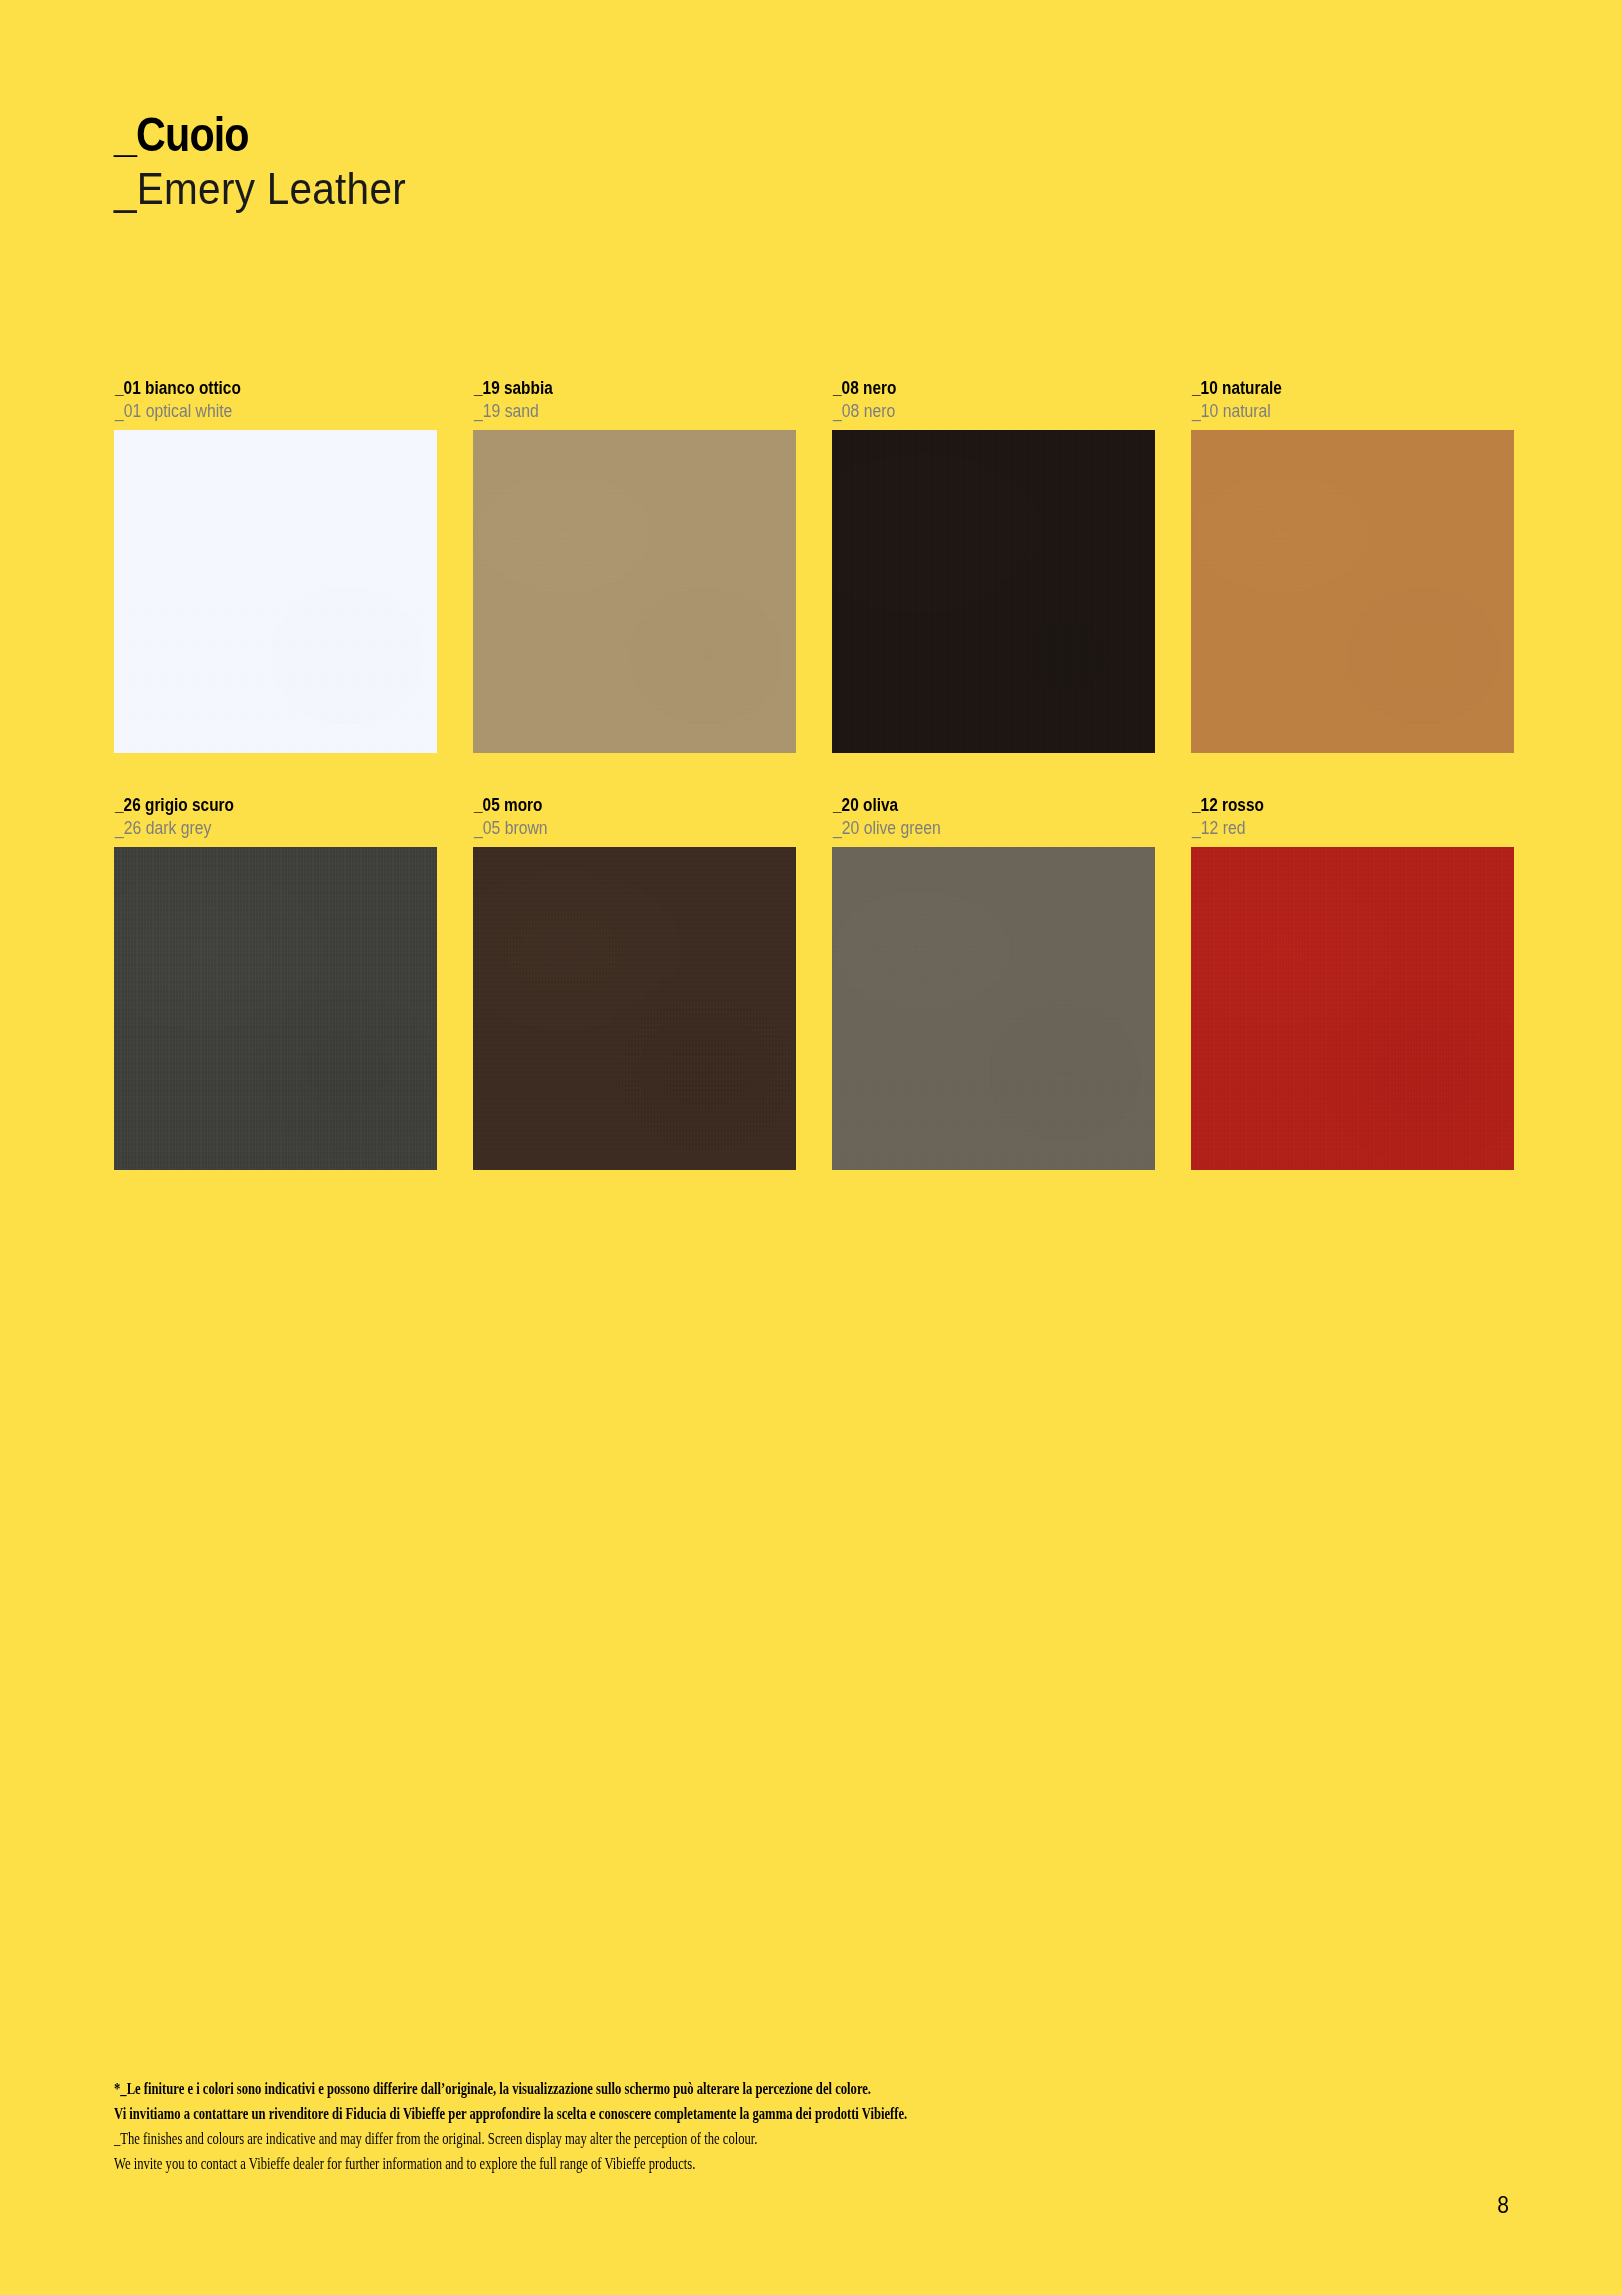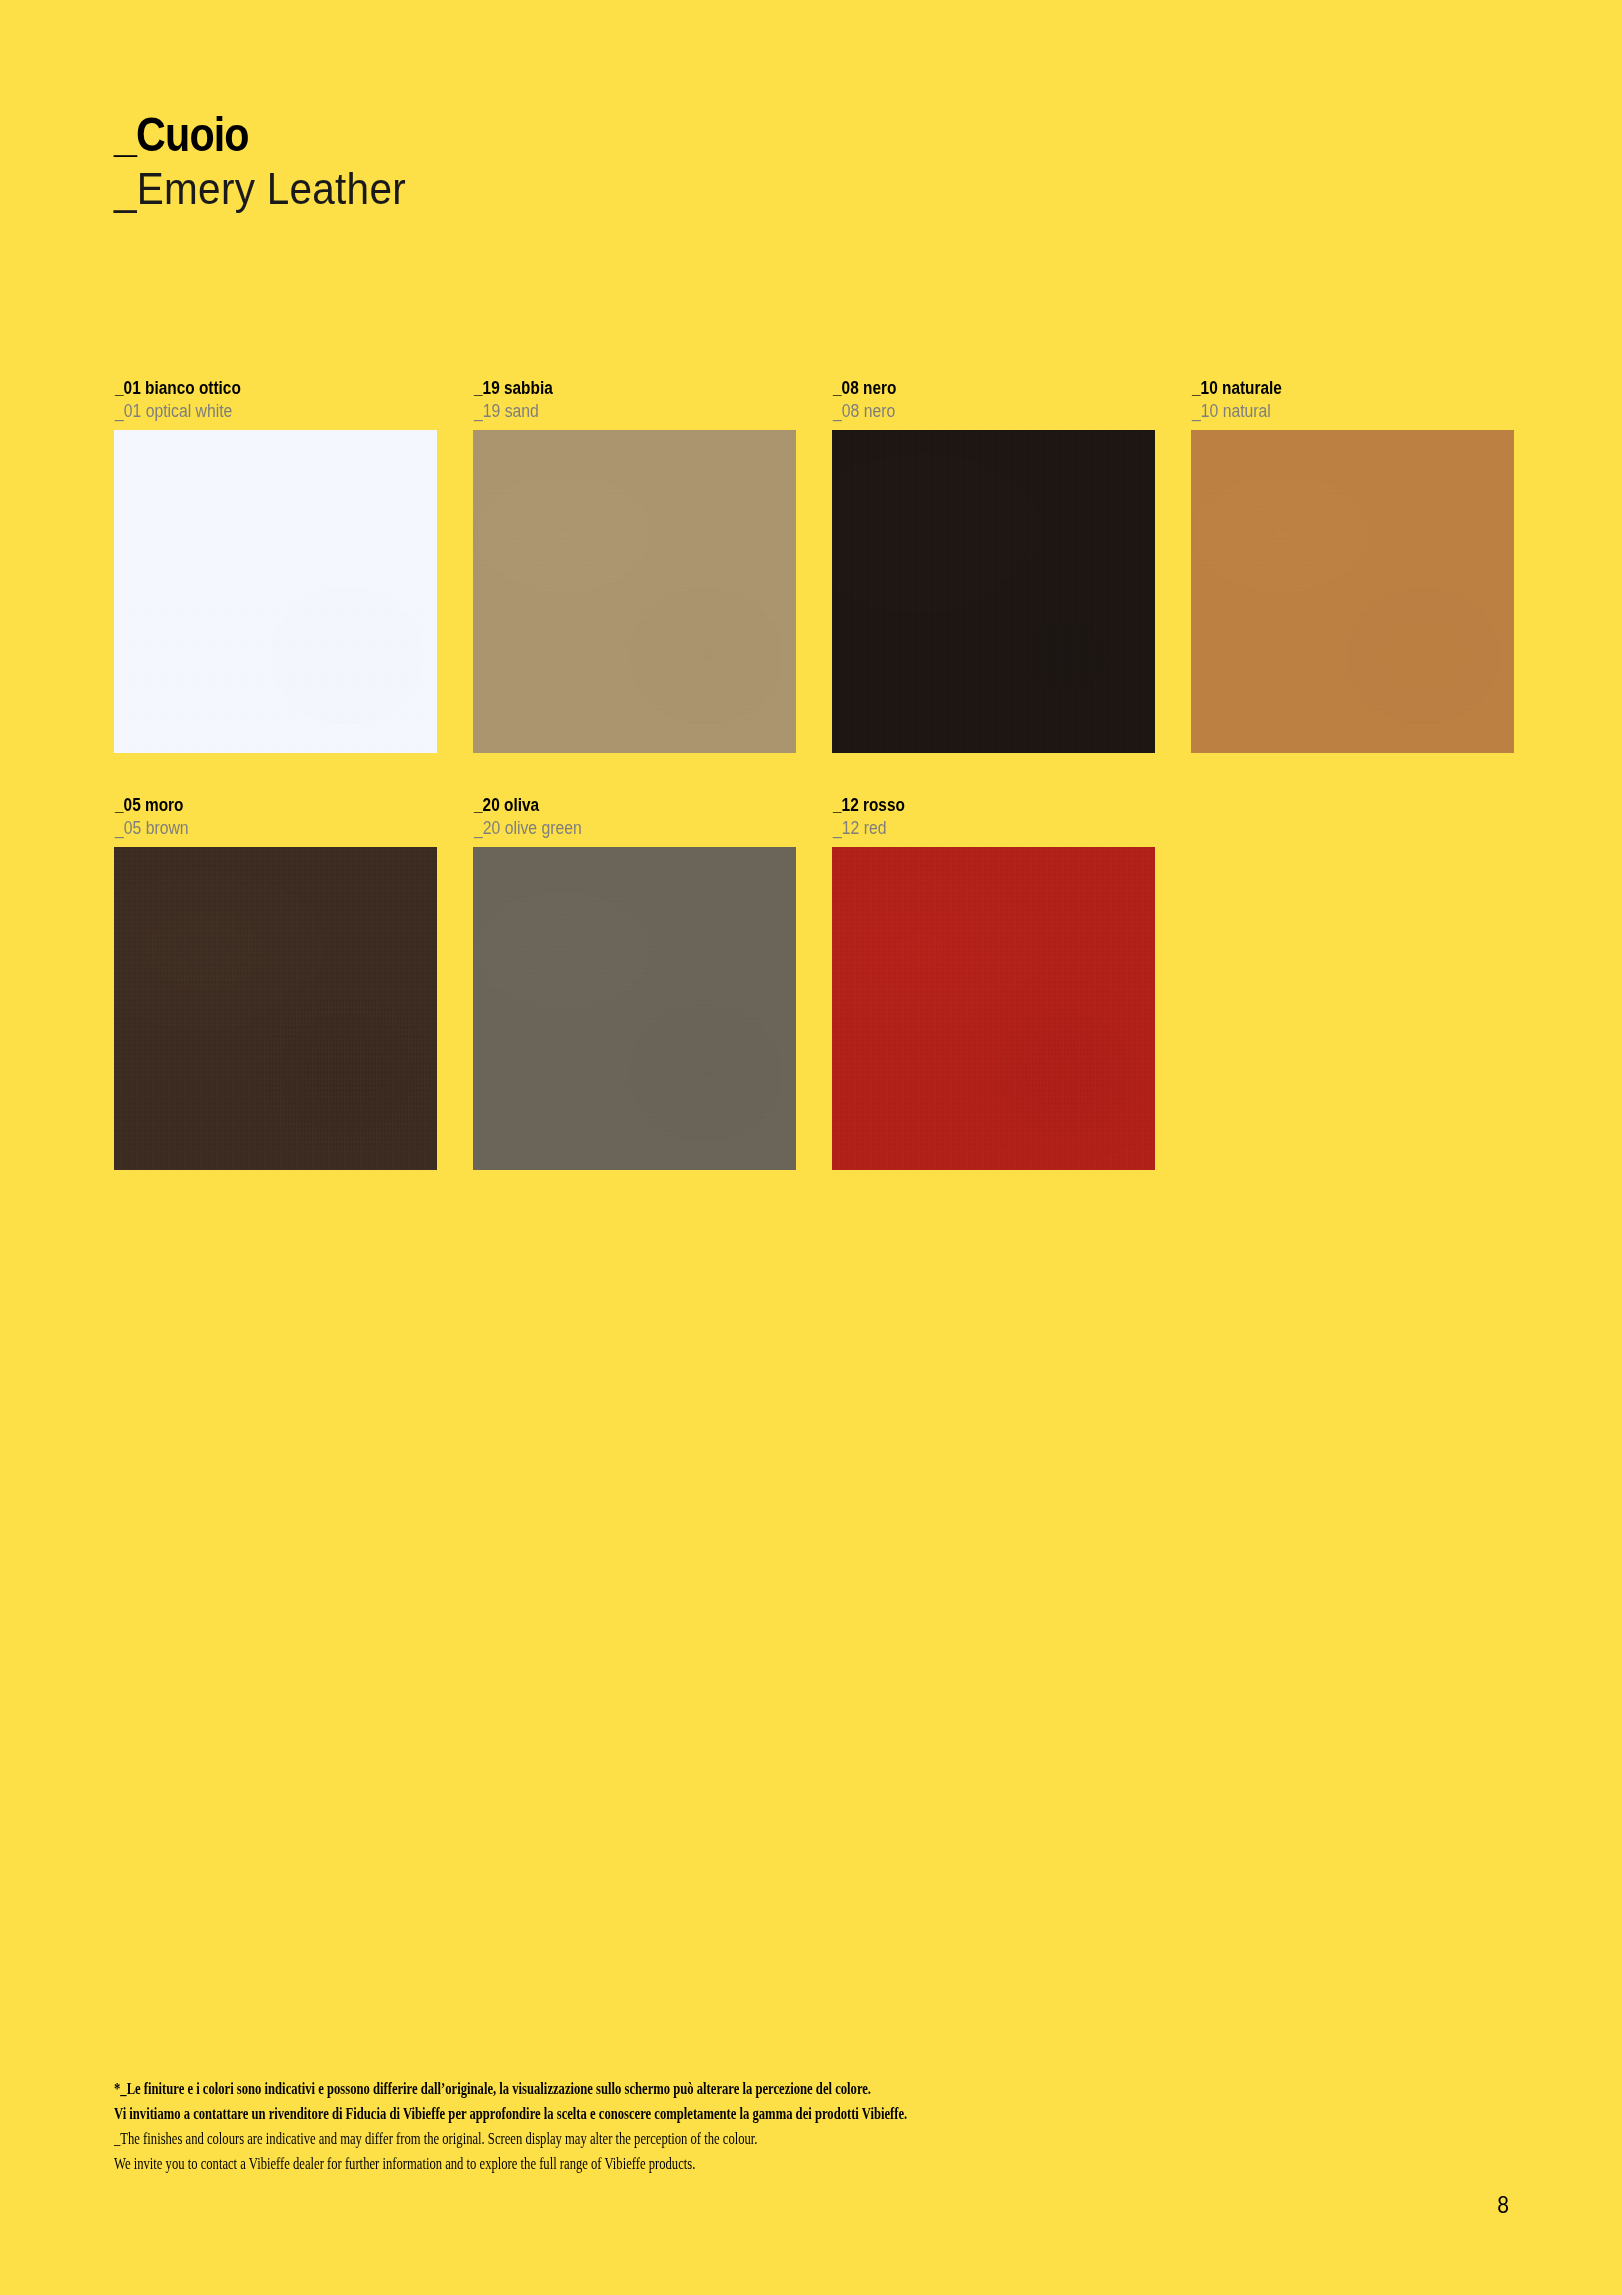--- a/index.html
+++ b/index.html
@@ -196,20 +196,27 @@
       </div>
       <div class="cell">
         <div class="cap">
           <div class="cap-it">_10 naturale</div>
           <div class="cap-en">_10 natural</div>
         </div>
         <div class="chip flat" style="background: rgb(189, 128, 67);"></div>
       </div>
       <div class="cell">
         <div class="cap">
+          <div class="cap-it">_26 grigio scuro</div>
+          <div class="cap-en">_26 dark grey</div>
+        </div>
+        <div class="chip" style="background: rgb(64, 65, 61);"></div>
+      </div>
+      <div class="cell">
+        <div class="cap">
           <div class="cap-it">_05 moro</div>
           <div class="cap-en">_05 brown</div>
         </div>
         <div class="chip" style="background: rgb(61, 44, 33);"></div>
       </div>
       <div class="cell">
         <div class="cap">
           <div class="cap-it">_20 oliva</div>
           <div class="cap-en">_20 olive green</div>
         </div>

